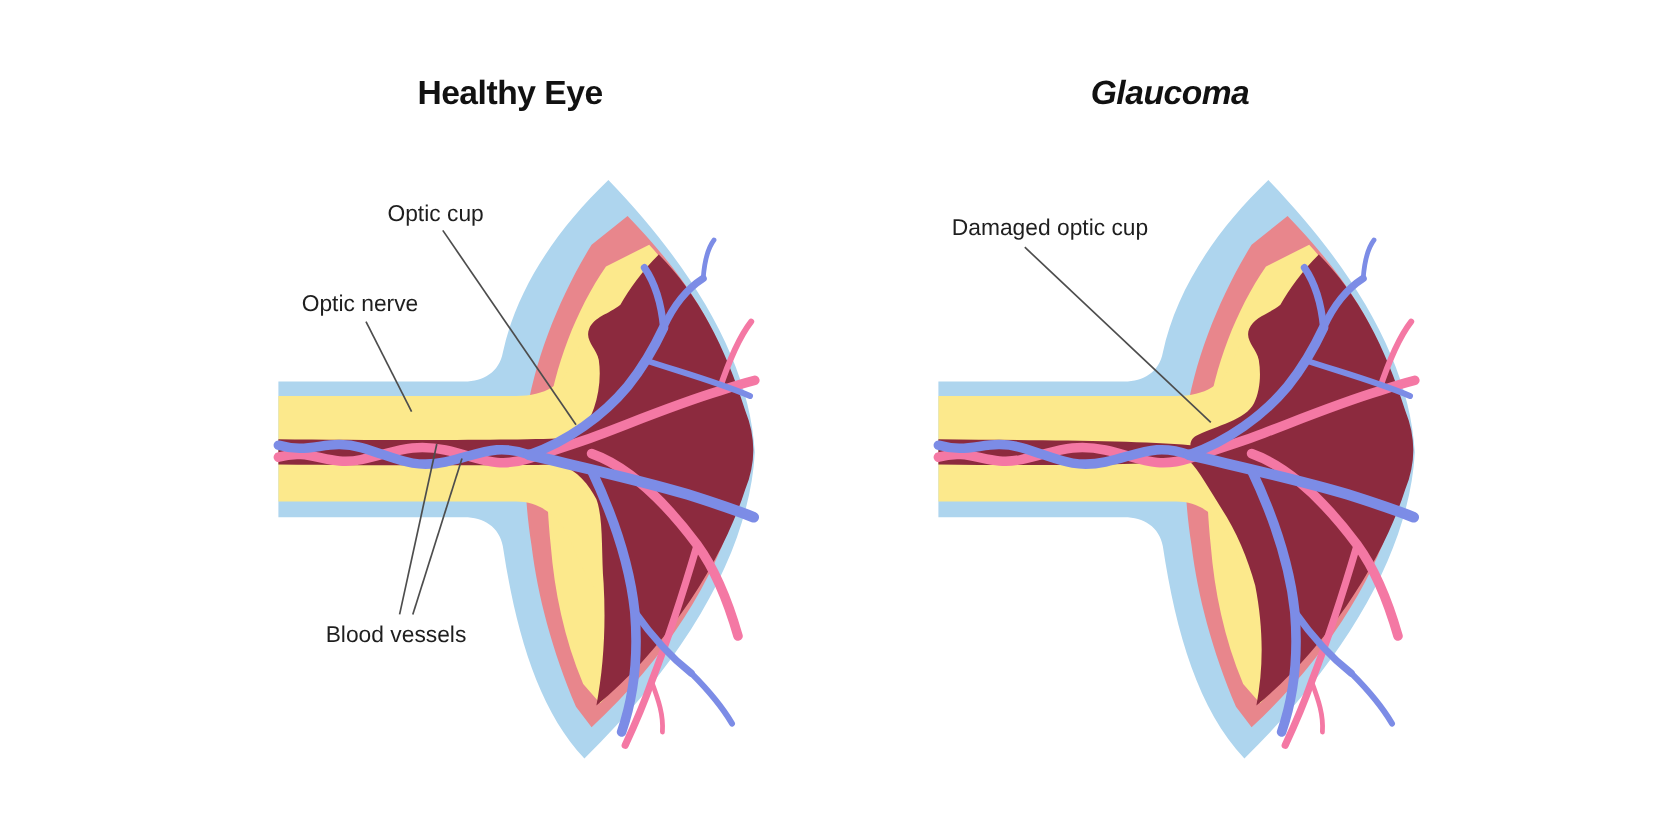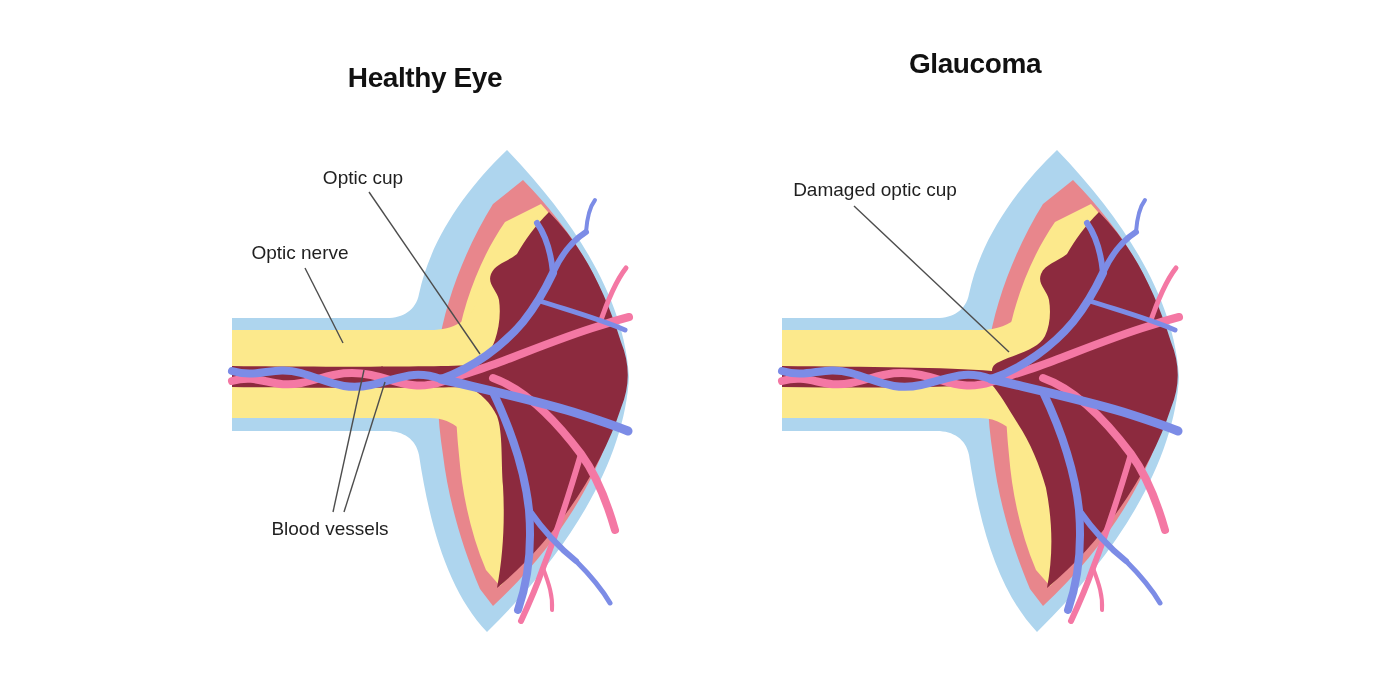--- a/index.html
+++ b/index.html
@@ -14,21 +14,21 @@
   .panel-title{
     position:absolute;
     width:400px;
     text-align:center;
     font-size:28px;
     font-weight:700;
     letter-spacing:-0.4px;
     color:var(--title-text,#111);
   }
   #title-left{left:178px;top:62px;}
-  #title-right{left:728px;top:48px;}
+  #title-right{left:728px;top:62px;font-style:italic;}
   .eye-svg{position:absolute;width:440px;height:520px;overflow:visible;}
   #eye-left{left:150px;top:140px;}
   #eye-right{left:700px;top:140px;}
   .layer-sclera{fill:var(--sclera-blue,#aed5ee);}
   .layer-choroid{fill:var(--choroid-salmon,#e8868c);}
   .layer-retina{fill:var(--retina-yellow,#fce98c);}
   .layer-vitreous{fill:var(--vitreous-maroon,#8c2a3e);}
   .vessel-pink{stroke:var(--vessel-pink,#f478a4);fill:none;stroke-linecap:round;stroke-linejoin:round;}
   .vessel-blue{stroke:var(--vessel-blue,#7c8ce6);fill:none;stroke-linecap:round;stroke-linejoin:round;}
   .leader{stroke:var(--leader-line,#4d4d4d);stroke-width:1.4;fill:none;}

